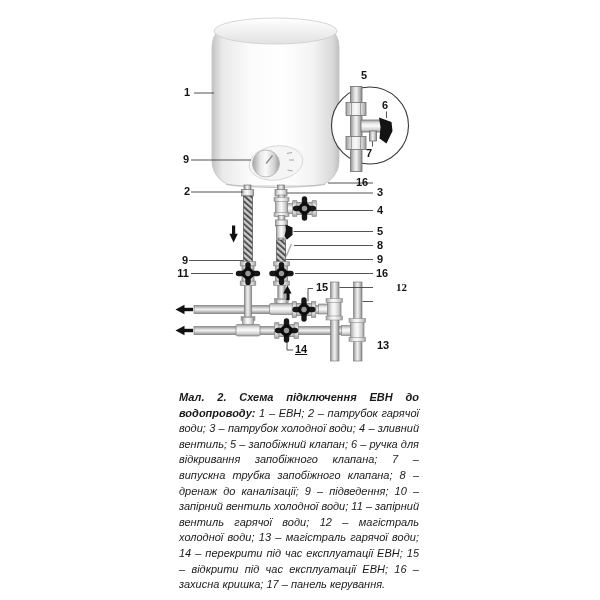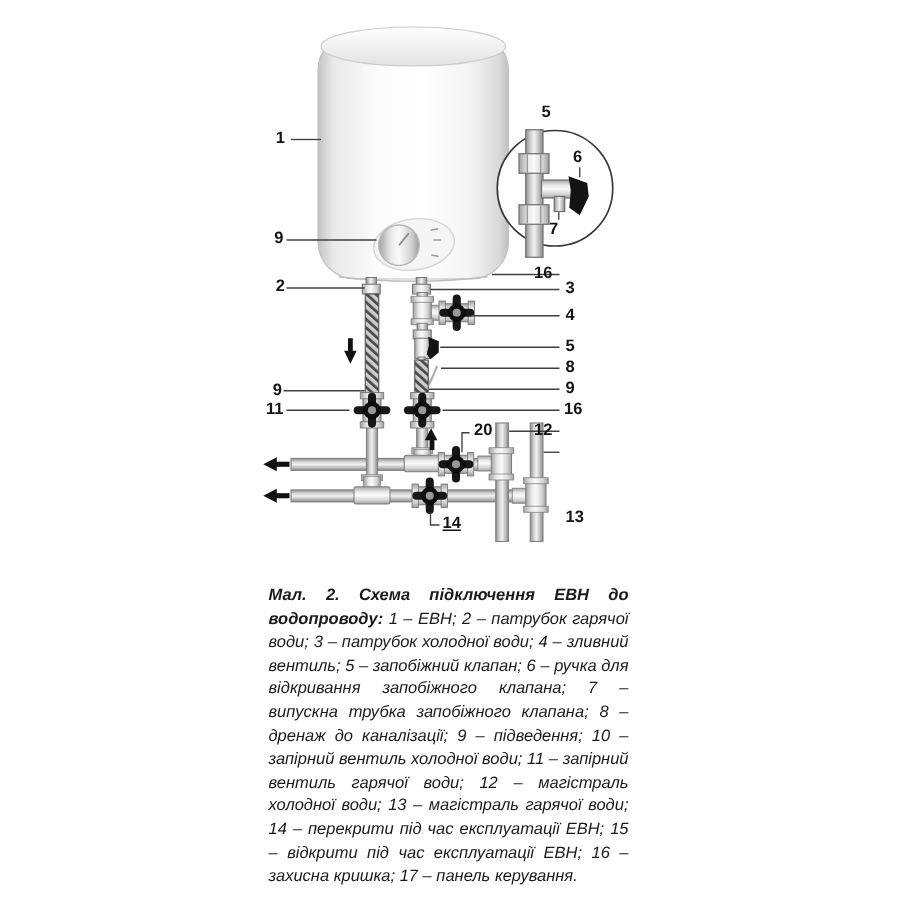--- a/index.html
+++ b/index.html
@@ -15,21 +15,21 @@
   .c9L { left:175px; top:254px; width:13px; text-align:right; }
   .c11 { left:169px; top:267px; width:20px; text-align:right; }
   
   .c16 { left:356px; top:176px; }
   .c3  { left:377px; top:186px; }
   .c4  { left:377px; top:204px; }
   .c5R { left:377px; top:225px; }
   .c8  { left:377px; top:239px; }
   .c9R { left:377px; top:253px; }
   .c10 { left:376px; top:267px; }
-  .c12 { left:356px; top:281px; }
+  .c12 { left:396px; top:281px;font-family:Liberation Serif, serif; }
   .c13 { left:377px; top:295px;margin-top:44px; }
   
   .c5i { left:361px; top:69px;  }
   .c6i { left:382px; top:99px;  }
   .c7i { left:366px; top:147px; }
   
   .c15 { left:316px; top:281px; }
   .c14 { left:295px; top:343px;text-decoration:underline; }
   .caption { position:absolute; left:179px; top:390px; width:240px; margin:0;
              font-size:11px; line-height:15.6px; color:#1a1a1a; text-align:justify;font-style:italic; }
@@ -238,18 +238,18 @@
 <div class="lbl c4">4</div>
 <div class="lbl c5R">5</div>
 <div class="lbl c8">8</div>
 <div class="lbl c9R">9</div>
 <div class="lbl c10">16</div>
 <div class="lbl c12">12</div>
 <div class="lbl c13">13</div>
 <div class="lbl c5i">5</div>
 <div class="lbl c6i">6</div>
 <div class="lbl c7i">7</div>
-<div class="lbl c15">20</div>
+<div class="lbl c15">15</div>
 <div class="lbl c14">14</div>
 
 <p class="caption"><span class="cap-b">Мал. 2. Схема підключення ЕВН до водопроводу:</span><span> 1 – ЕВН; 2 – патрубок гарячої води; 3 – патрубок холодної води; 4 – зливний вентиль; 5 – запобіжний клапан; 6 – ручка для відкривання запобіжного клапана; 7 – випускна трубка запобіжного клапана; 8 – дренаж до каналізації; 9 – підведення; 10 – запірний вентиль холодної води; 11 – запірний вентиль гарячої води; 12 – магістраль холодної води; 13 – магістраль гарячої води; 14 – перекрити під час експлуатації ЕВН; 15 – відкрити під час експлуатації ЕВН; 16 – захисна кришка; 17 – панель керування.</span></p>
 
 </div>
 
 </body></html>

